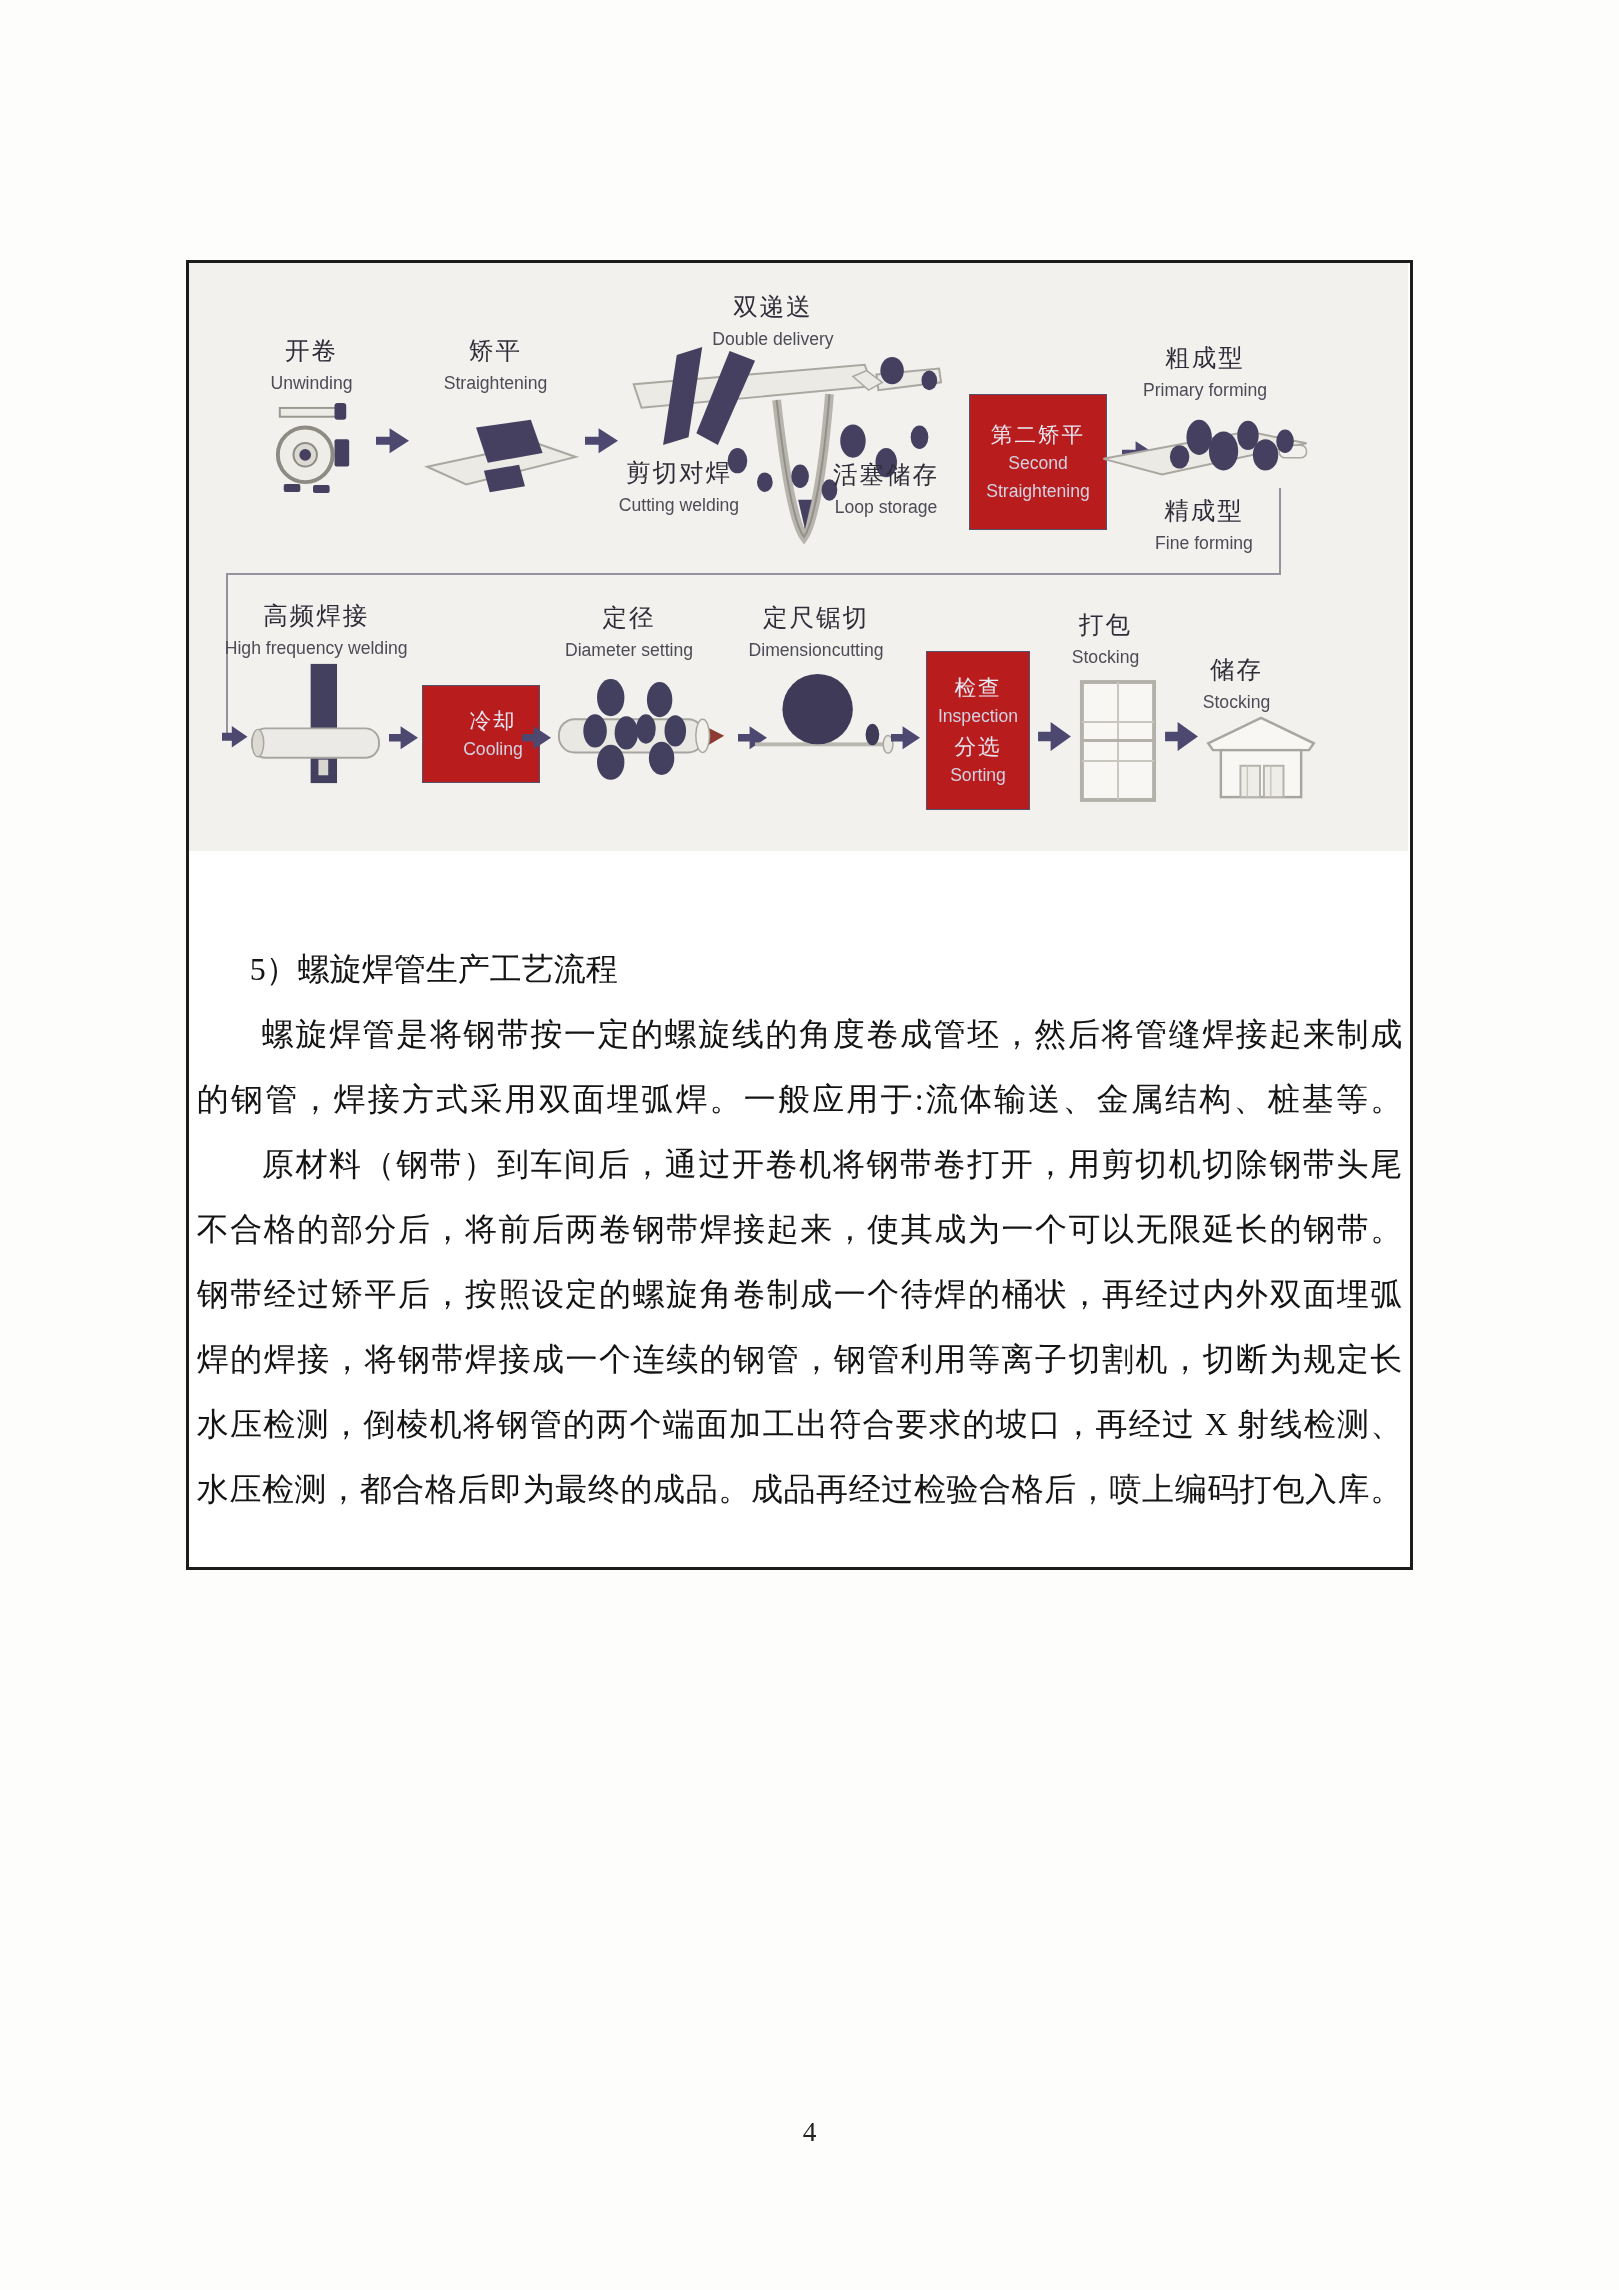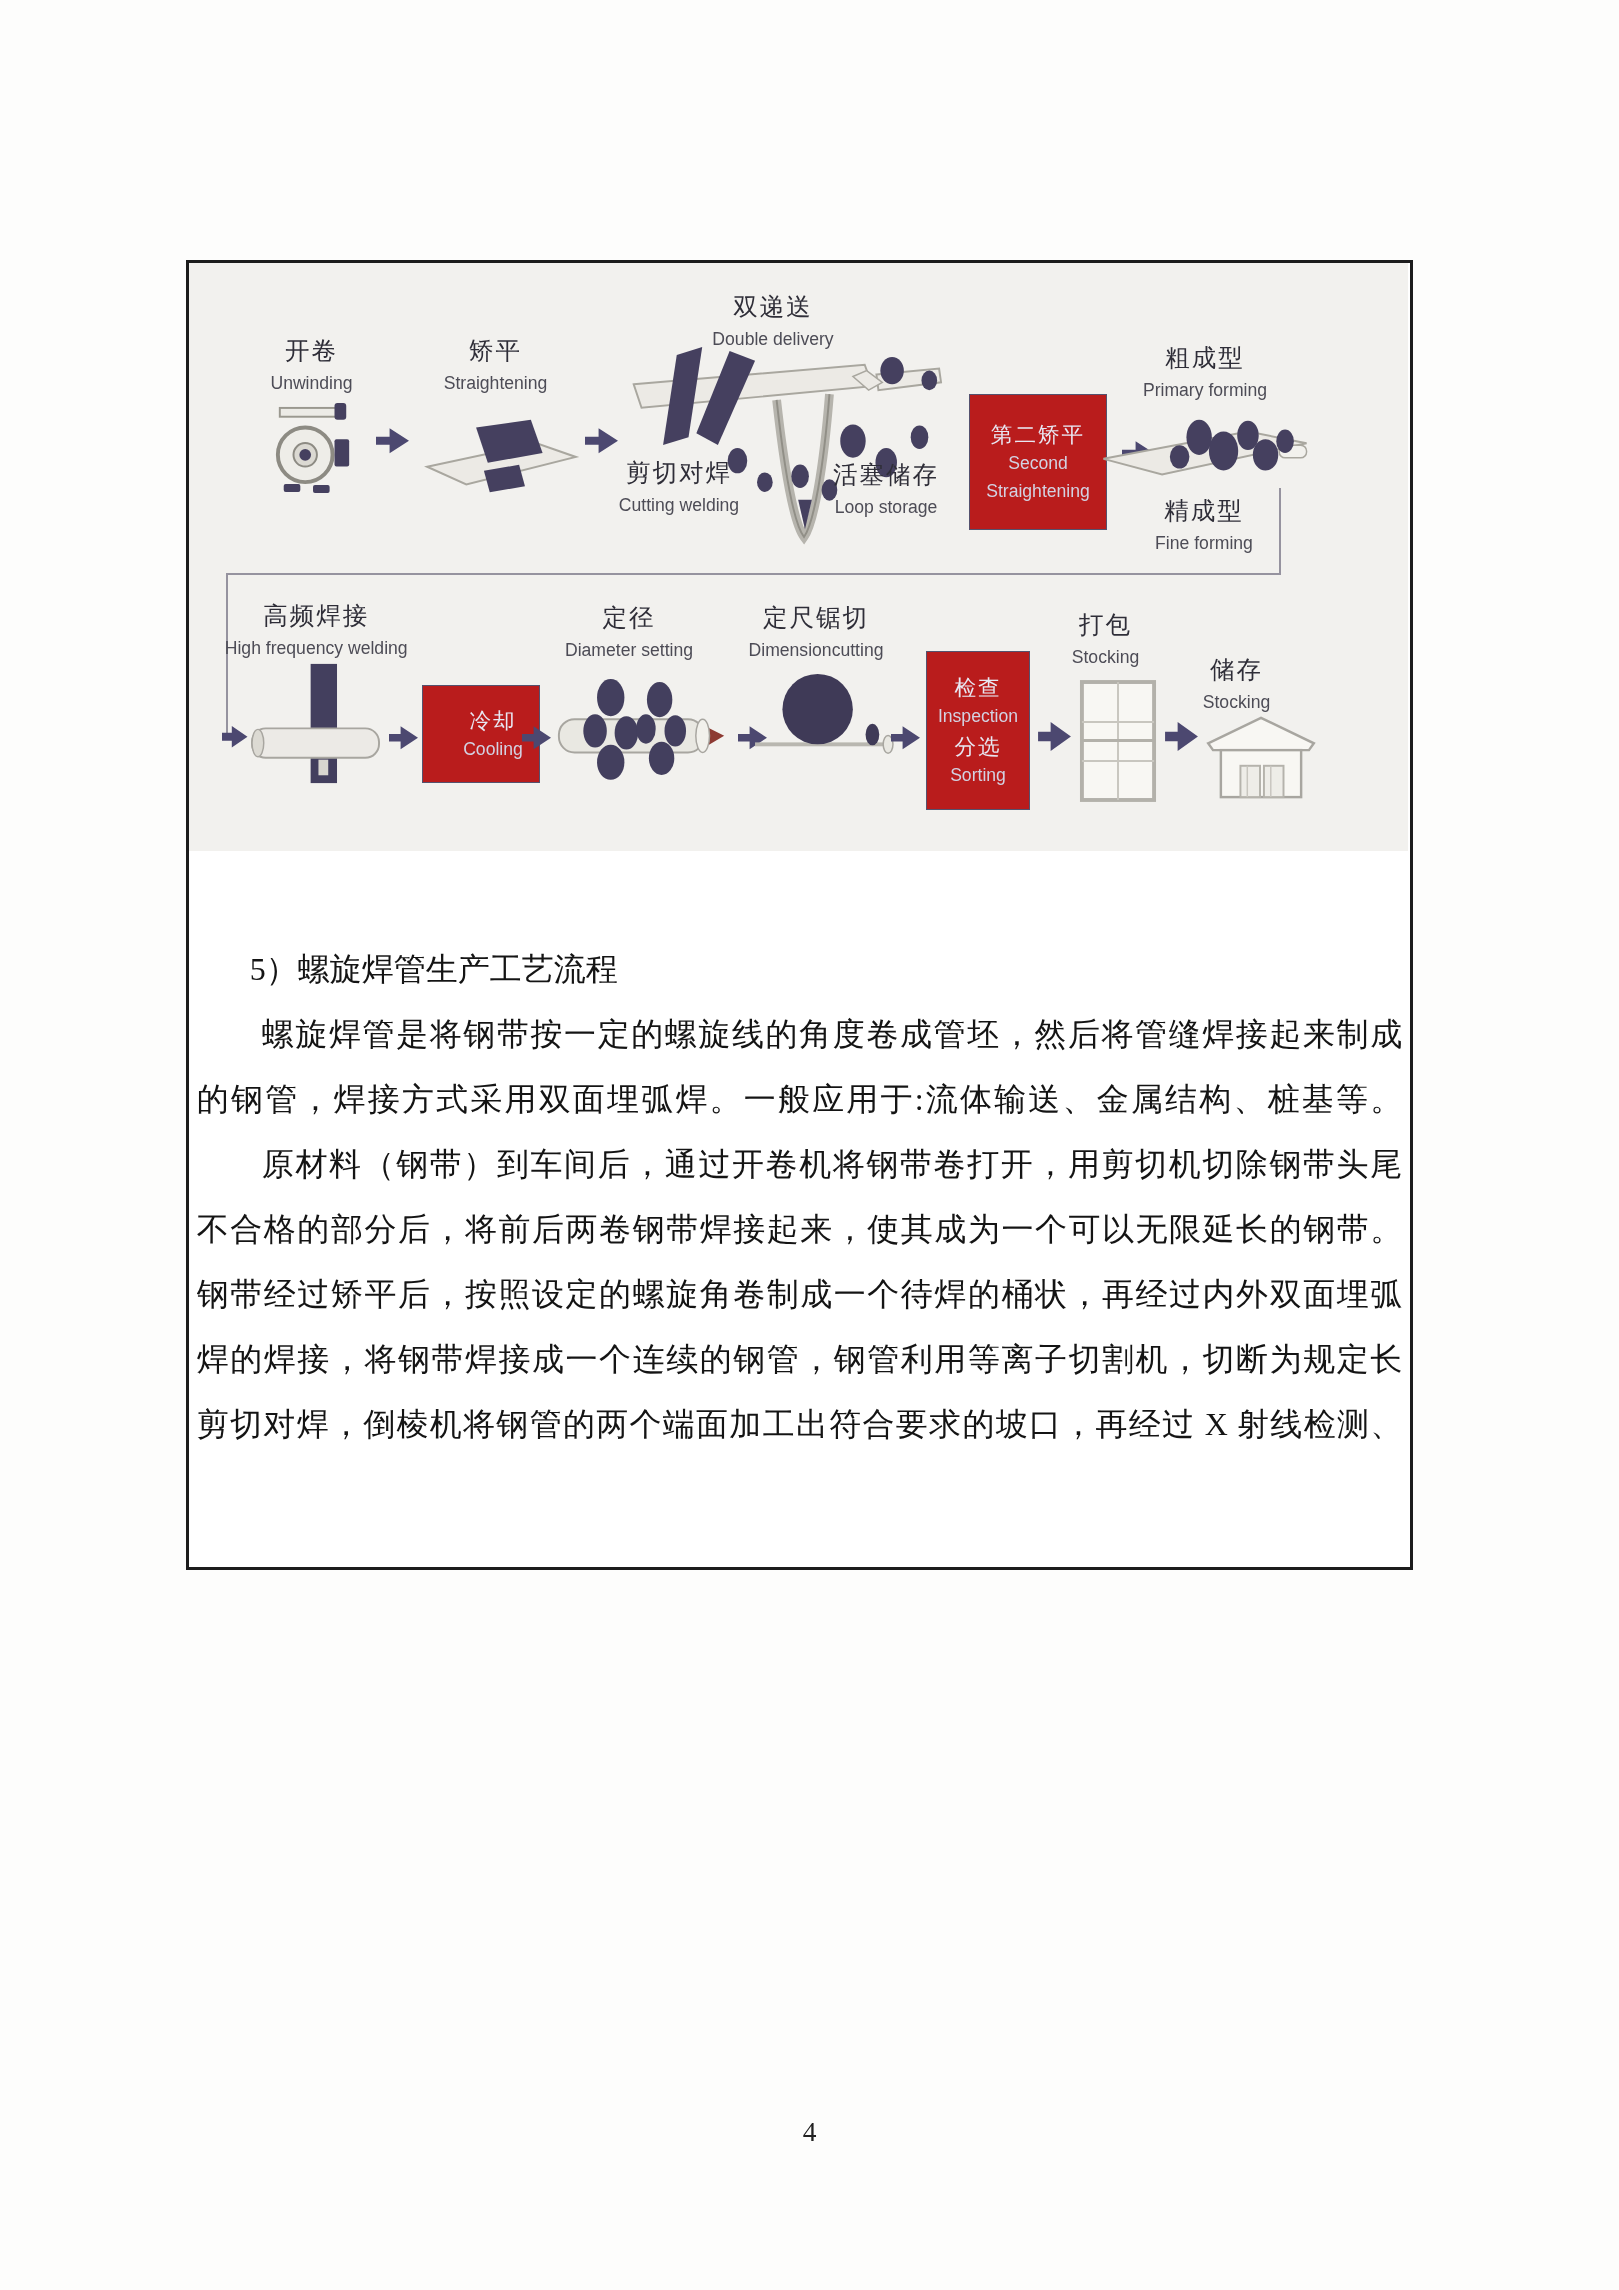--- a/index.html
+++ b/index.html
@@ -251,19 +251,20 @@
 
 
   <div class="textblock">
     <div class="tline ind-h">5）螺旋焊管生产工艺流程</div>
     <div class="tline just ind-p">螺旋焊管是将钢带按一定的螺旋线的角度卷成管坯，然后将管缝焊接起来制成</div>
     <div class="tline just">的钢管，焊接方式采用双面埋弧焊。一般应用于:流体输送、金属结构、桩基等。</div>
     <div class="tline just ind-p">原材料（钢带）到车间后，通过开卷机将钢带卷打开，用剪切机切除钢带头尾</div>
     <div class="tline just">不合格的部分后，将前后两卷钢带焊接起来，使其成为一个可以无限延长的钢带。</div>
     <div class="tline just">钢带经过矫平后，按照设定的螺旋角卷制成一个待焊的桶状，再经过内外双面埋弧</div>
     <div class="tline just">焊的焊接，将钢带焊接成一个连续的钢管，钢管利用等离子切割机，切断为规定长</div>
-    <div class="tline just">剪切对焊，倒棱机将钢管的两个端面加工出符合要求的坡口，再经过 X 射线检测、</div>
+    <div class="tline just">水压检测，倒棱机将钢管的两个端面加工出符合要求的坡口，再经过 X 射线检测、</div>
+    <div class="tline just">水压检测，都合格后即为最终的成品。成品再经过检验合格后，喷上编码打包入库。</div>
   </div>
 
 </div>
 
 <div class="pagenum">4</div>
 
 
 </body></html>

